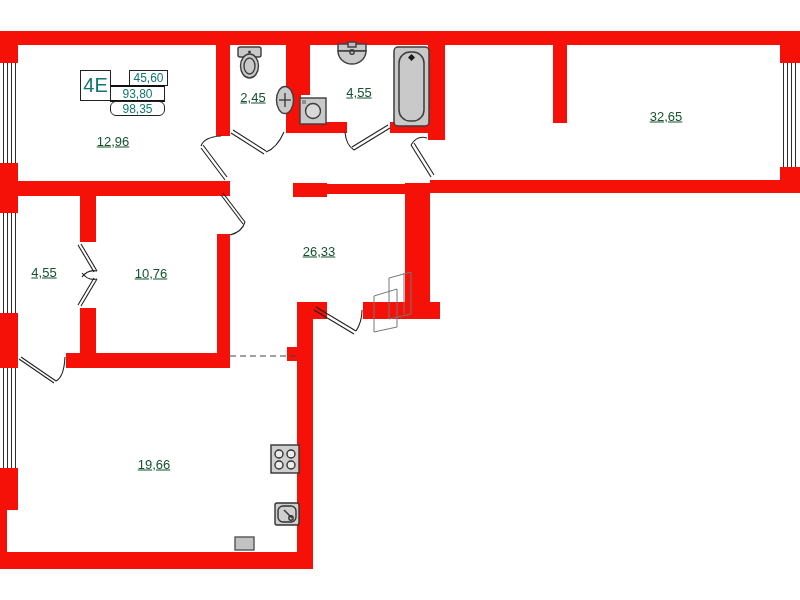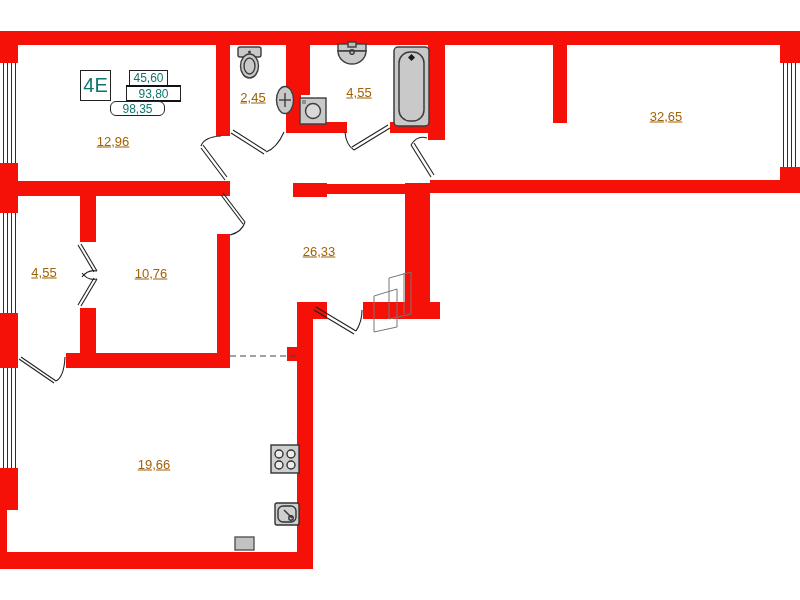--- a/index.html
+++ b/index.html
@@ -4,30 +4,30 @@
 <style>
   html,body{margin:0;padding:0;background:#ffffff;}
   .plan{
     position:relative;width:800px;height:600px;background:#ffffff;overflow:hidden;
     font-family:"Liberation Sans", sans-serif;
   }
   
   .w{position:absolute;background:#f51107;}
   
   .lbl{
-    position:absolute;font-size:13px;color:#a16207;
+    position:absolute;font-size:13px;color:#14532d;
     text-decoration:underline;white-space:nowrap;
     transform:translate(-50%,-50%);
   }
   
   .unitbox{position:absolute;left:80px;top:70px;width:85px;height:46px;color:#0f766e;}
   .ub-cell{position:absolute;border:1px solid #222;box-sizing:border-box;text-align:center;background:#fff;}
   .ub-unit{left:0;top:0;width:31px;height:31px;font-size:20px;line-height:29px;}
   .ub-r1{left:30px;top:0;width:39px;height:16px;font-size:12px;line-height:15px;margin-left:19px;}
-  .ub-r2{left:30px;top:15px;width:55px;height:17px;font-size:12px;line-height:15px;border-top:2px solid #111;border-bottom:2px solid #111;margin-left:16px;}
+  .ub-r2{left:30px;top:15px;width:55px;height:17px;font-size:12px;line-height:15px;border-top:2px solid #111;border-bottom:2px solid #111;}
   .ub-r3{left:30px;top:31px;width:55px;height:15px;font-size:12px;line-height:14px;border-radius:6px;}
   svg.overlay{position:absolute;left:0;top:0;z-index:5;}
   .lbl,.unitbox{z-index:6;}
 </style>
 </head>
 <body>
 
 <div class="plan">
 
   <div class="w" style="left:0;top:31px;width:800px;height:14px"></div>

